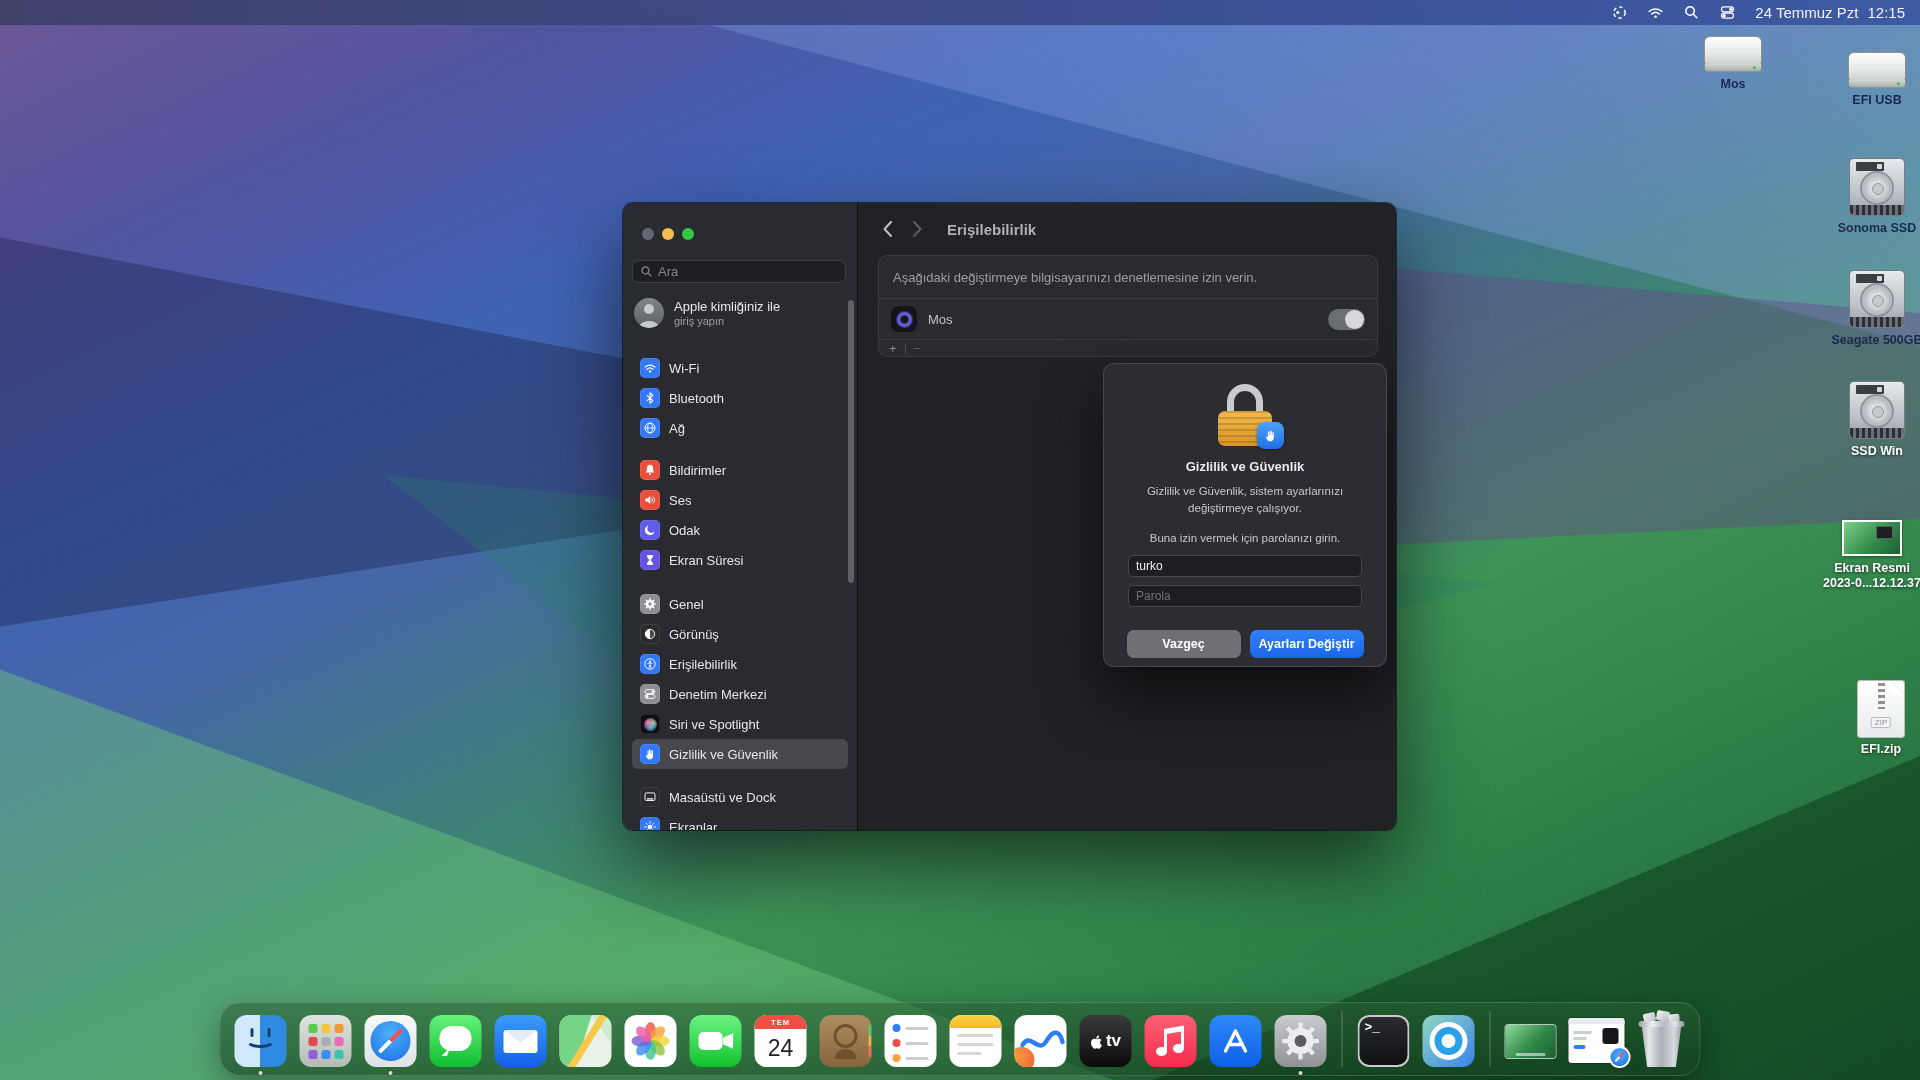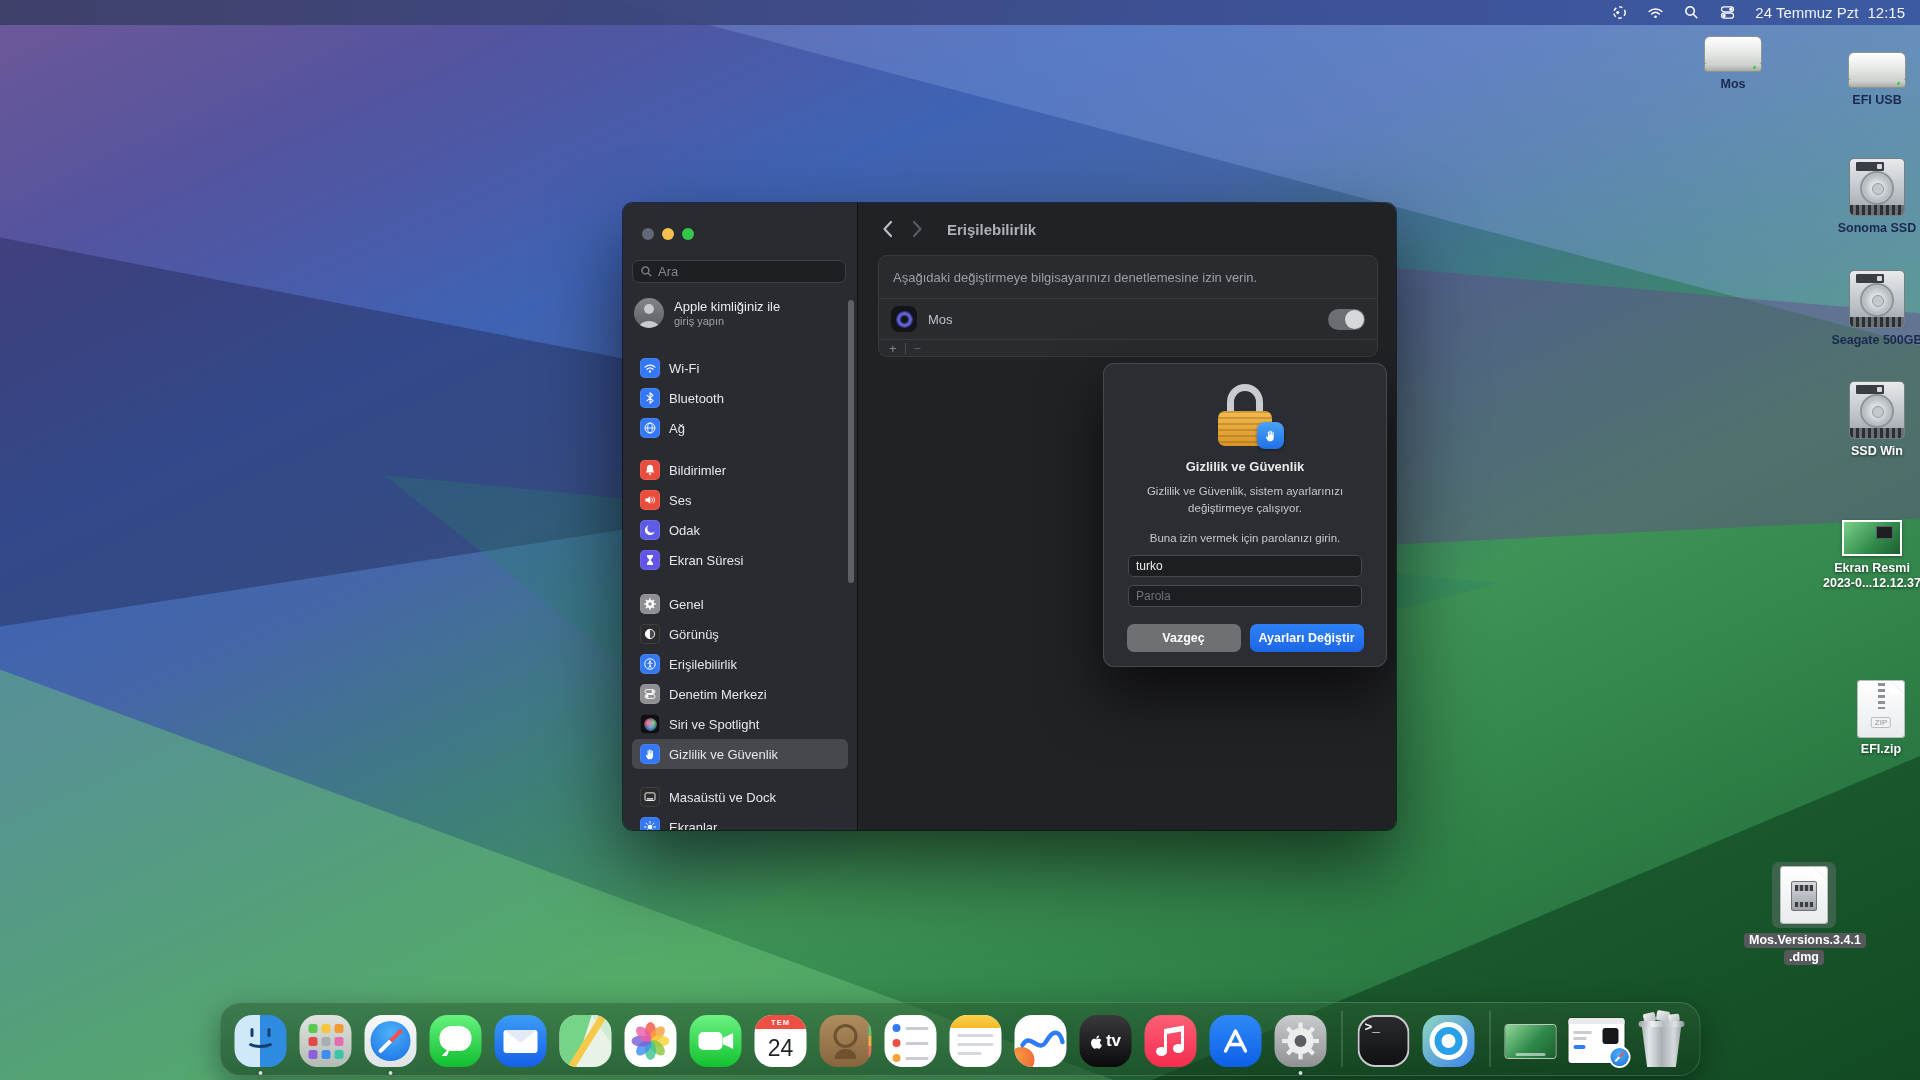--- a/index.html
+++ b/index.html
@@ -126,31 +126,31 @@
   .badge { position:absolute; right:-9px; bottom:-3px; width:27px; height:27px; border-radius:8px;
     background:linear-gradient(180deg,#4aa3f5,#1f6fe8); display:flex; align-items:center; justify-content:center; box-shadow:0 1px 3px rgba(0,0,0,.4); }
   .badge svg { width:15px; height:15px; }
   .dtitle { margin-top:13px; font-size:13px; font-weight:700; color:#e9eaeb; }
   .dmsg { margin:9px 24px 0; font-size:11.5px; line-height:17px; color:#c6c8cb; }
   .dprompt { margin:15px 24px 0; font-size:11.5px; color:#c6c8cb; }
   .dfield { display:block; width:234px; height:22px; margin:11px auto 0; background:#1c1e22; border:1px solid #47494e; border-radius:5px;
     color:#eceded; font-size:12px; padding:0 7px; font-family:"Liberation Sans",sans-serif; outline:none; }
   .dfield+.dfield { margin-top:8px; }
   .dfield::placeholder { color:#707277; }
-  .dbtns { display:flex; justify-content:center; gap:9px; margin-top:17px; }
+  .dbtns { display:flex; justify-content:center; gap:9px; margin-top:23px; }
   .dbtn { width:114px; height:28px; border:none; border-radius:7px; color:#fff; font-size:12.5px; font-weight:600; font-family:"Liberation Sans",sans-serif; }
   .dbtn.gray { background:#6e7074; }
   .dbtn.blue { background:linear-gradient(180deg,#2f82f6,#1c66e6); }
 
   
   .dock { position:absolute; bottom:4px; left:50%; transform:translateX(-50%); z-index:40; display:flex; align-items:flex-end; gap:13px;
     padding:9px 15px; border-radius:21px; background:linear-gradient(180deg,rgba(40,92,50,.55),rgba(18,58,28,.6));
     box-shadow:inset 0 0 0 1px rgba(255,255,255,.16), 0 10px 30px rgba(0,0,0,.35); }
   .dw { position:relative; display:flex; align-items:flex-end; }
-  .dk { width:52px; height:52px; border-radius:18px; position:relative; overflow:hidden; flex:none; }
+  .dk { width:52px; height:52px; border-radius:12px; position:relative; overflow:hidden; flex:none; }
   .dot { position:absolute; left:50%; bottom:-8px; width:4px; height:4px; margin-left:-2px; border-radius:50%; background:#d9ded9; box-shadow:0 0 2px rgba(0,0,0,.6); }
   .ddiv { width:1px; height:56px; background:rgba(255,255,255,.28); margin:0 2px; align-self:center; }
   
   .k-finder { background:linear-gradient(90deg,#cfe9fa 50%,#2f8be0 50%); }
   .k-finder .eye { position:absolute; top:13px; width:3px; height:9px; border-radius:2px; background:#173f6e; }
   .k-finder .mouth { position:absolute; left:11px; top:17px; width:30px; height:16px; border:3px solid transparent; border-bottom-color:#173f6e; border-radius:50%; }
   
   .k-launch { background:linear-gradient(180deg,#e0e4e0,#b4bab4); display:grid; grid-template-columns:repeat(3,9px); grid-template-rows:repeat(3,9px); gap:4px; place-content:center; }
   .k-launch i { border-radius:2.5px; display:block; }
   
@@ -349,34 +349,20 @@
   </div>
   <div class="dicon" style="left:1825px;top:681px;">
     <div class="art">
       <div class="page">
           <div class="fold"></div>
           <div class="zipper"></div>
           <div class="zipbadge">ZIP</div>
         </div>
     </div>
     <div class="dlabel lab-light">EFI.zip</div>
-  </div>
-  <div class="dicon" style="left:1744px;top:862px;width:120px;">
-    <div class="art">
-      <span class="selbox">
-          <span class="page" style="display:block;">
-            <span class="fold"></span>
-            <span class="minidrive"></span>
-          </span>
-        </span>
-    </div>
-    <div class="dlabel" style="white-space:nowrap;">
-      <span class="pill-lab">Mos.Versions.3.4.1</span><br>
-      <span class="pill-lab" style="margin-top:2px;">.dmg</span>
-    </div>
   </div>
 
   <div class="window">
     <div class="sidebar">
       <div class="tl">
         <i class="tl-close"></i>
         <i class="tl-min"></i>
         <i class="tl-zoom"></i>
       </div>
       <div class="search">

